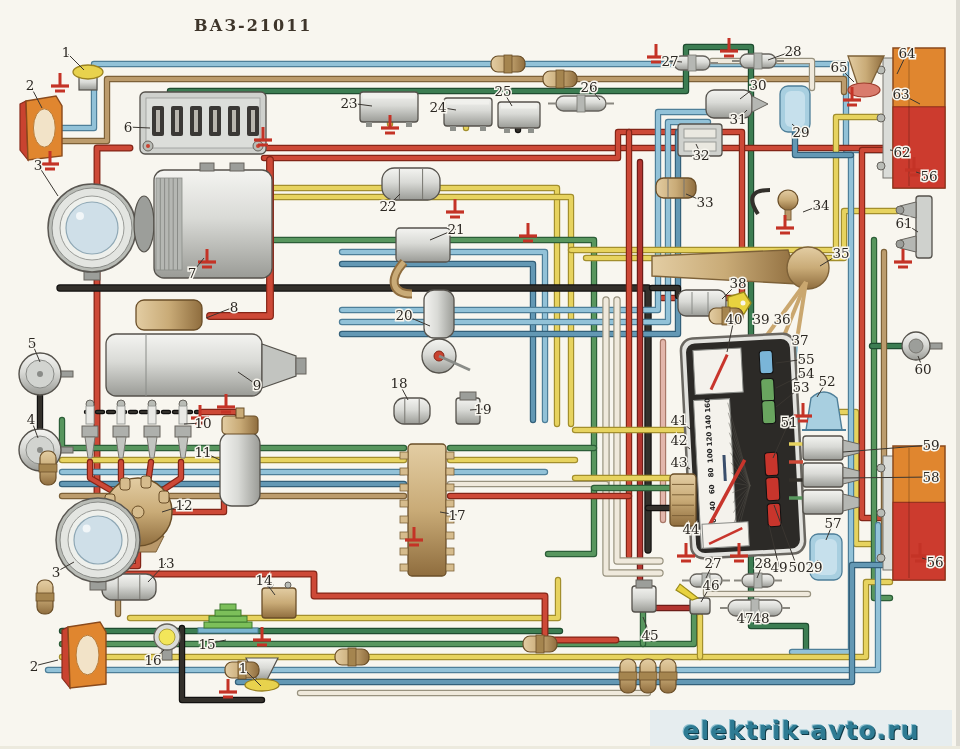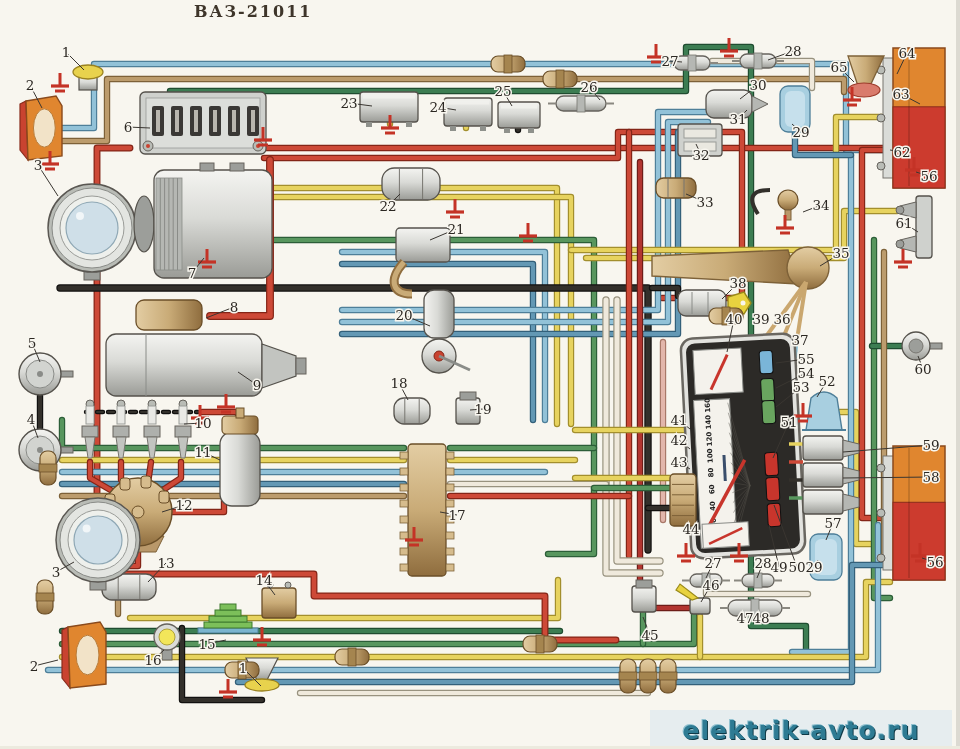--- a/index.html
+++ b/index.html
@@ -1,19 +1,19 @@
 <!DOCTYPE html>
 <html><head>
 <meta charset="utf-8">
 <style>
   html,body{margin:0;padding:0;}
   body{font-family:"DejaVu Sans",sans-serif;}
   #stage{position:relative;width:960px;height:749px;background:#f8f6ef;overflow:hidden;}
   #diagram{position:absolute;left:0;top:0;}
-  #title{position:absolute;left:194px;top:2px;font-family:"DejaVu Serif",serif;
+  #title{position:absolute;left:194px;top:16px;font-family:"DejaVu Serif",serif;
          font-weight:bold;font-size:16px;letter-spacing:2px;color:#3e352a;}
   #watermark{position:absolute;left:650px;top:710px;width:302px;height:41px;
          background:#e6edef;display:flex;align-items:center;justify-content:center;
          font-family:"DejaVu Sans",sans-serif;font-weight:bold;font-size:25px;letter-spacing:1px;
          color:#2e7b93;text-shadow:1px 1px 0 #0e3946,-1px -1px 0 #8fc0cf;}
   .edge-r{position:absolute;right:0;top:0;width:4px;height:749px;background:#dcdad2;}
   .edge-b{position:absolute;left:0;bottom:0;width:960px;height:3px;background:#eceade;}
 </style>
 </head>
 <body>

